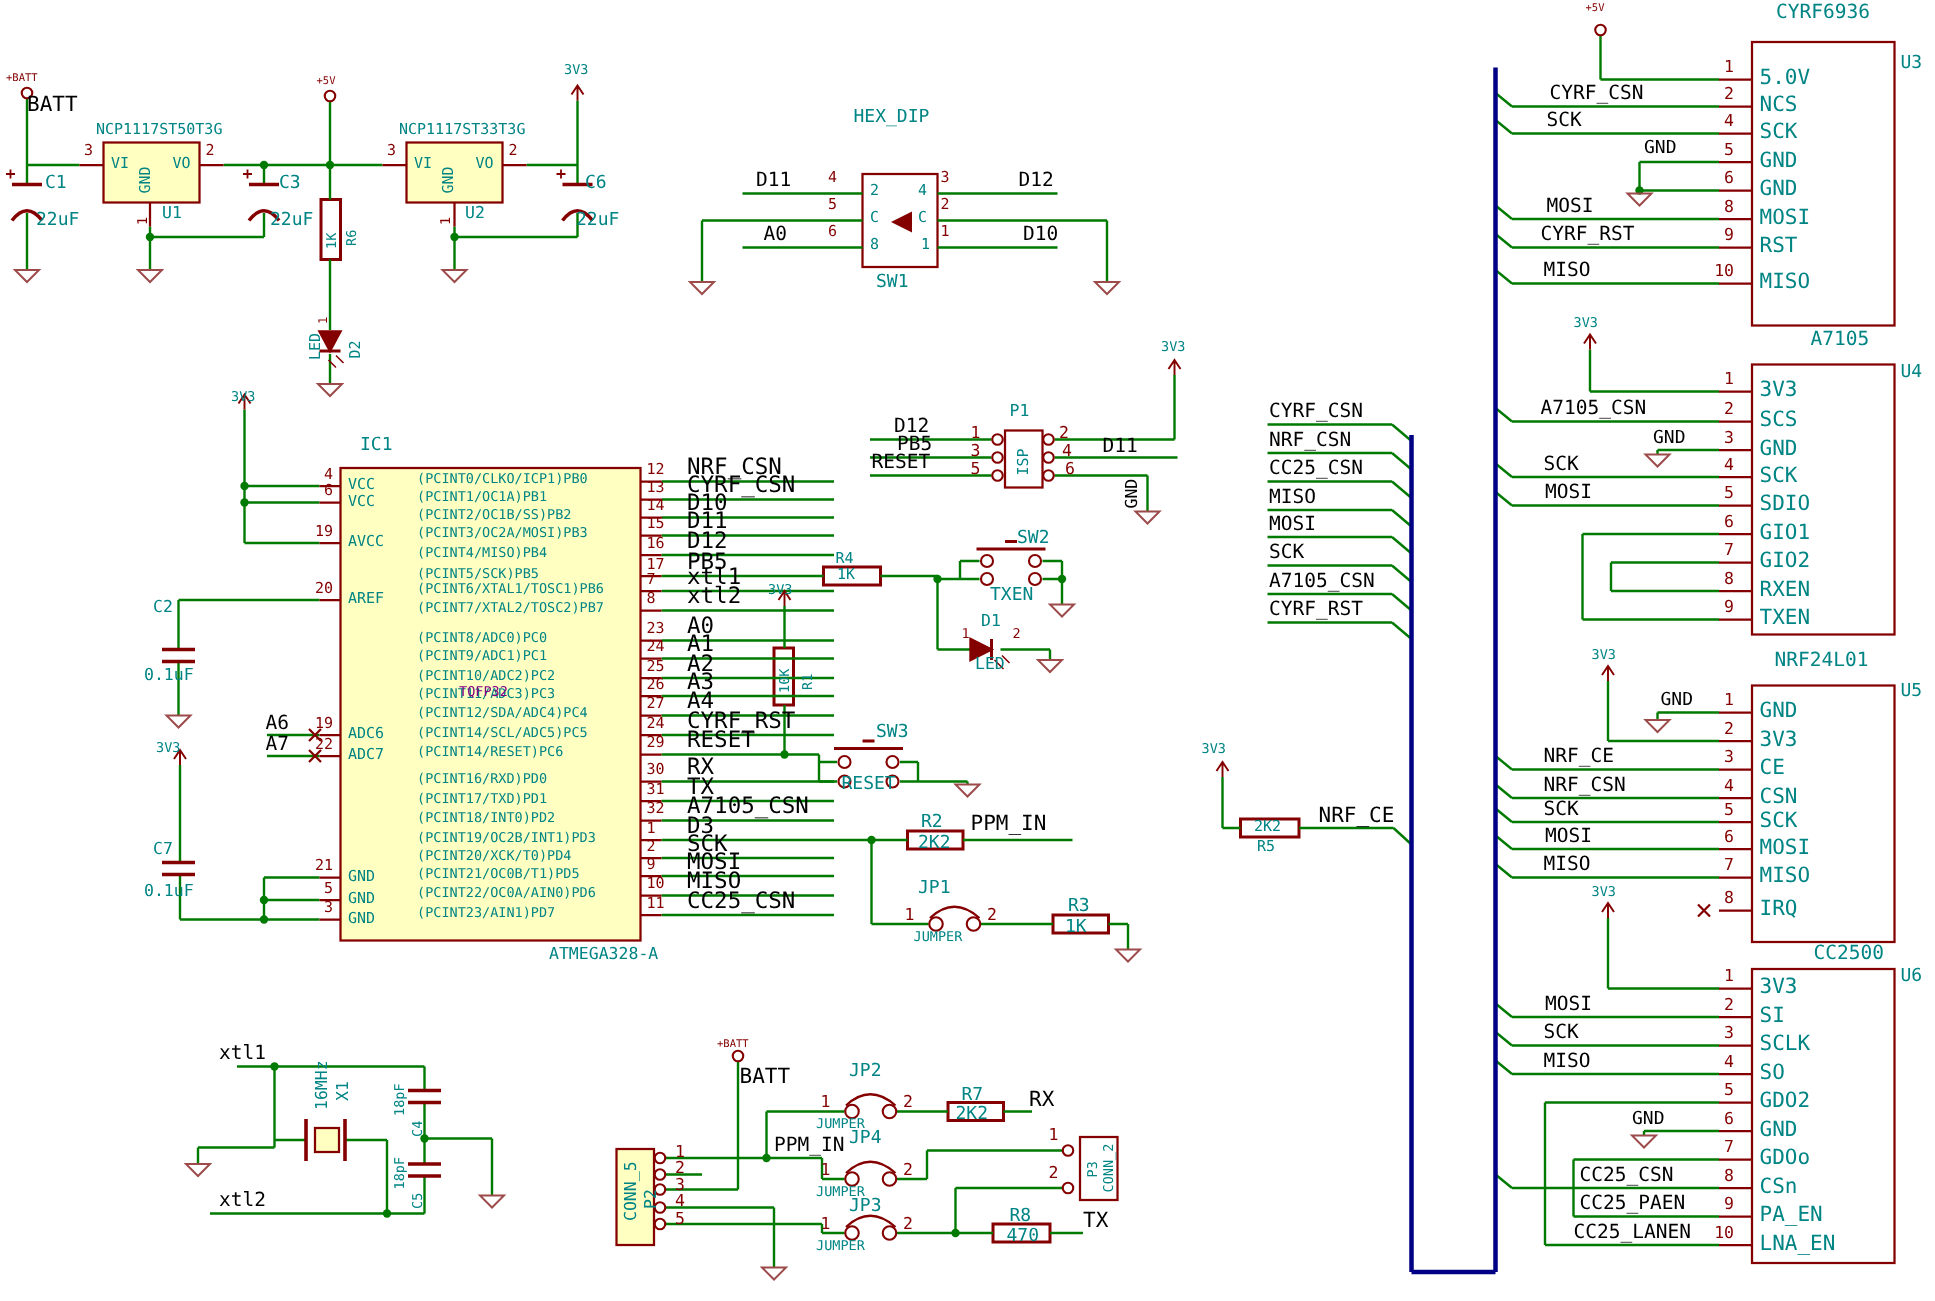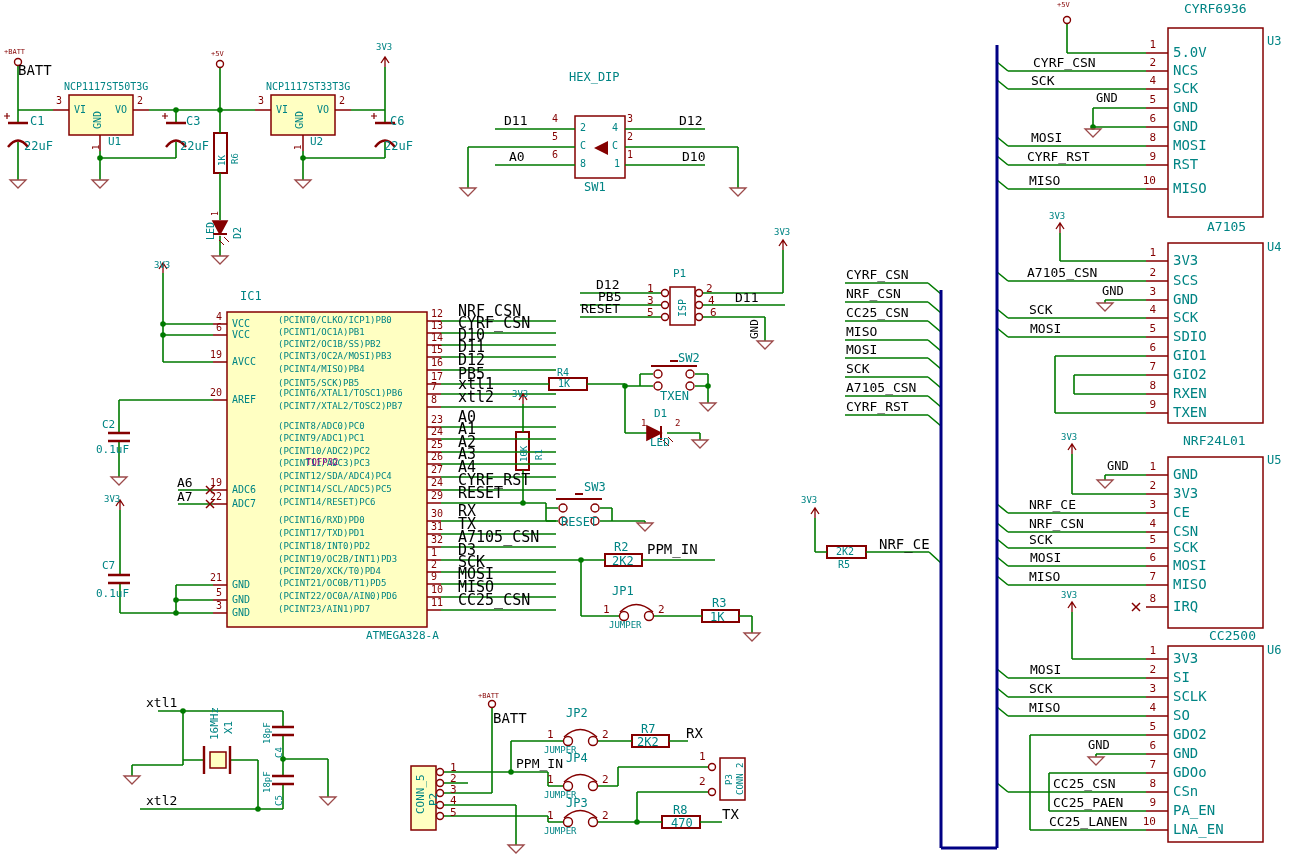--- a/index.html
+++ b/index.html
@@ -654,21 +654,21 @@
 <div class="t red s11" style="left:706px;top:283px">2</div>
 <div class="t red s11" style="left:708px;top:295px">4</div>
 <div class="t red s11" style="left:710px;top:307px">6</div>
 
 <div class="t teal s12" style="left:240px;top:290px">IC1</div>
 <div class="t teal s11" style="left:366px;top:630px">ATMEGA328-A</div>
 <div class="t mag s9" style="left:306px;top:458px">TQFP32</div>
 <div class="t teal s9" style="left:154px;top:261px">3V3</div>
 <div class="t blk s13" style="left:177px;top:476px">A6</div>
 <div class="t blk s13" style="left:177px;top:490px">A7</div>
-<div class="t teal s11" style="left:102px;top:419px">C2</div>
+<div class="t teal s11" style="left:102px;top:399px">C2</div>
 <div class="t teal s11" style="left:96px;top:444px">0.1uF</div>
 <div class="t teal s9" style="left:104px;top:495px">3V3</div>
 <div class="t teal s11" style="left:102px;top:560px">C7</div>
 <div class="t teal s11" style="left:96px;top:588px">0.1uF</div>
 
 <div class="t teal s9" style="left:512px;top:390px">3V3</div>
 <div class="t teal s9 rot" style="left:520px;top:462px">10K</div>
 <div class="t teal s9 rot" style="left:535px;top:460px">R1</div>
 <div class="t teal s10" style="left:557px;top:368px">R4</div>
 <div class="t teal s10" style="left:558px;top:379px">1K</div>

